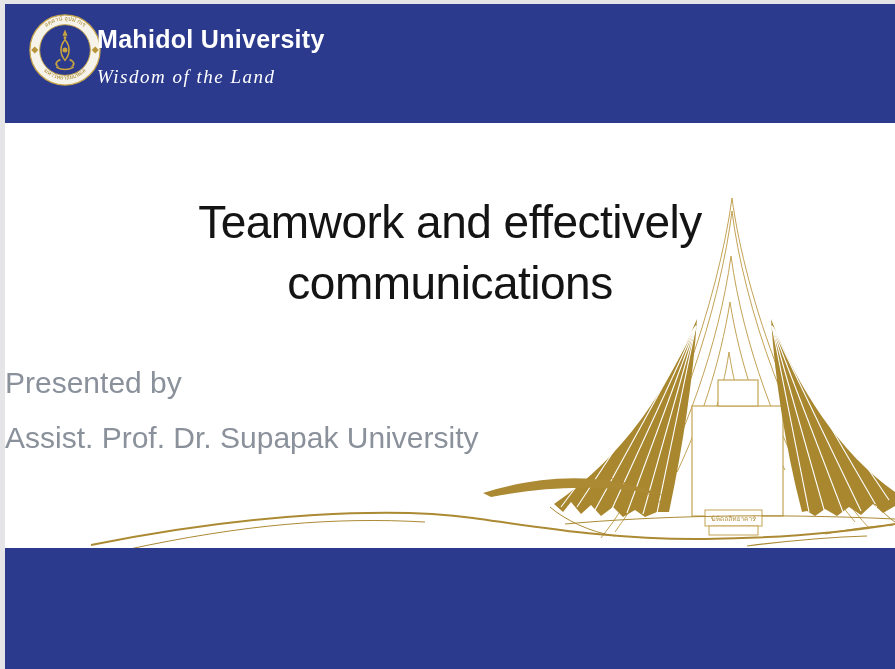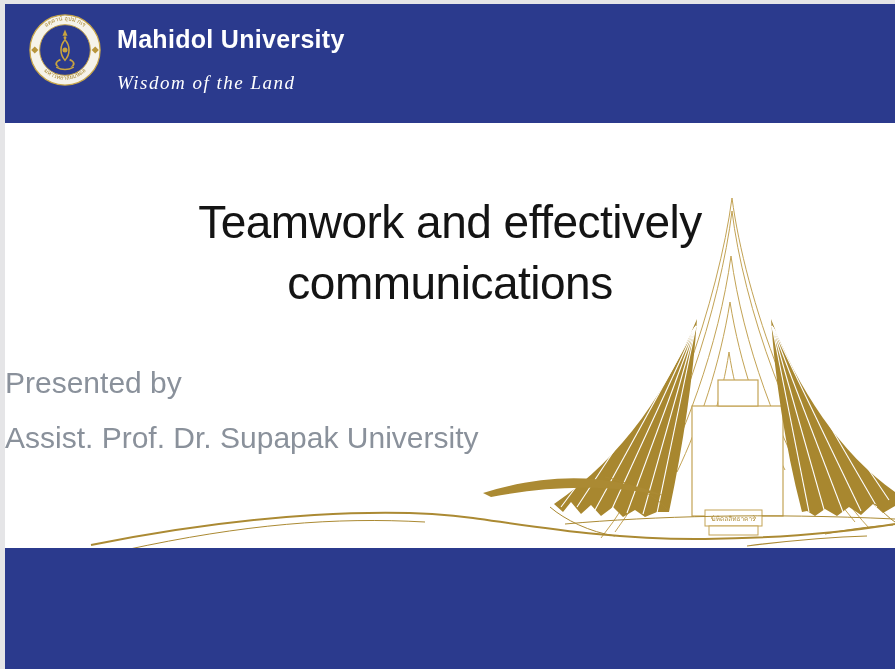--- a/index.html
+++ b/index.html
@@ -10,25 +10,25 @@
   .slide{
     position:absolute;left:5px;top:4px;width:890px;height:665px;
     background:#FFFFFF;overflow:hidden;
   }
   .art{position:absolute;left:0;top:0;z-index:0;pointer-events:none}
   .band-top{
     position:absolute;left:0;top:0;width:100%;height:119px;
     background:#2B3A8D;z-index:2;
   }
   .logo{position:absolute;left:21px;top:7px;width:78px;height:78px}
-  .brand{position:absolute;left:112px;top:21px;color:#FFFFFF}
+  .brand{position:absolute;left:92px;top:21px;color:#FFFFFF}
   .brand-name{font-size:25px;font-weight:bold;letter-spacing:.3px}
   .brand-tagline{
     font-family:"Liberation Serif",serif;font-style:italic;
-    font-size:19px;margin-top:18px;letter-spacing:1.5px;
+    font-size:19px;margin-top:12px;letter-spacing:1.5px;
   }
   .title{
     position:absolute;left:0;top:188px;width:100%;text-align:center;
     z-index:1;font-size:46px;line-height:61px;color:#141414;
     letter-spacing:-.5px;
   }
   .subtitle{
     position:absolute;left:0;top:351px;width:100%;
     z-index:1;font-size:30px;line-height:55px;color:#8A919B;
   }

